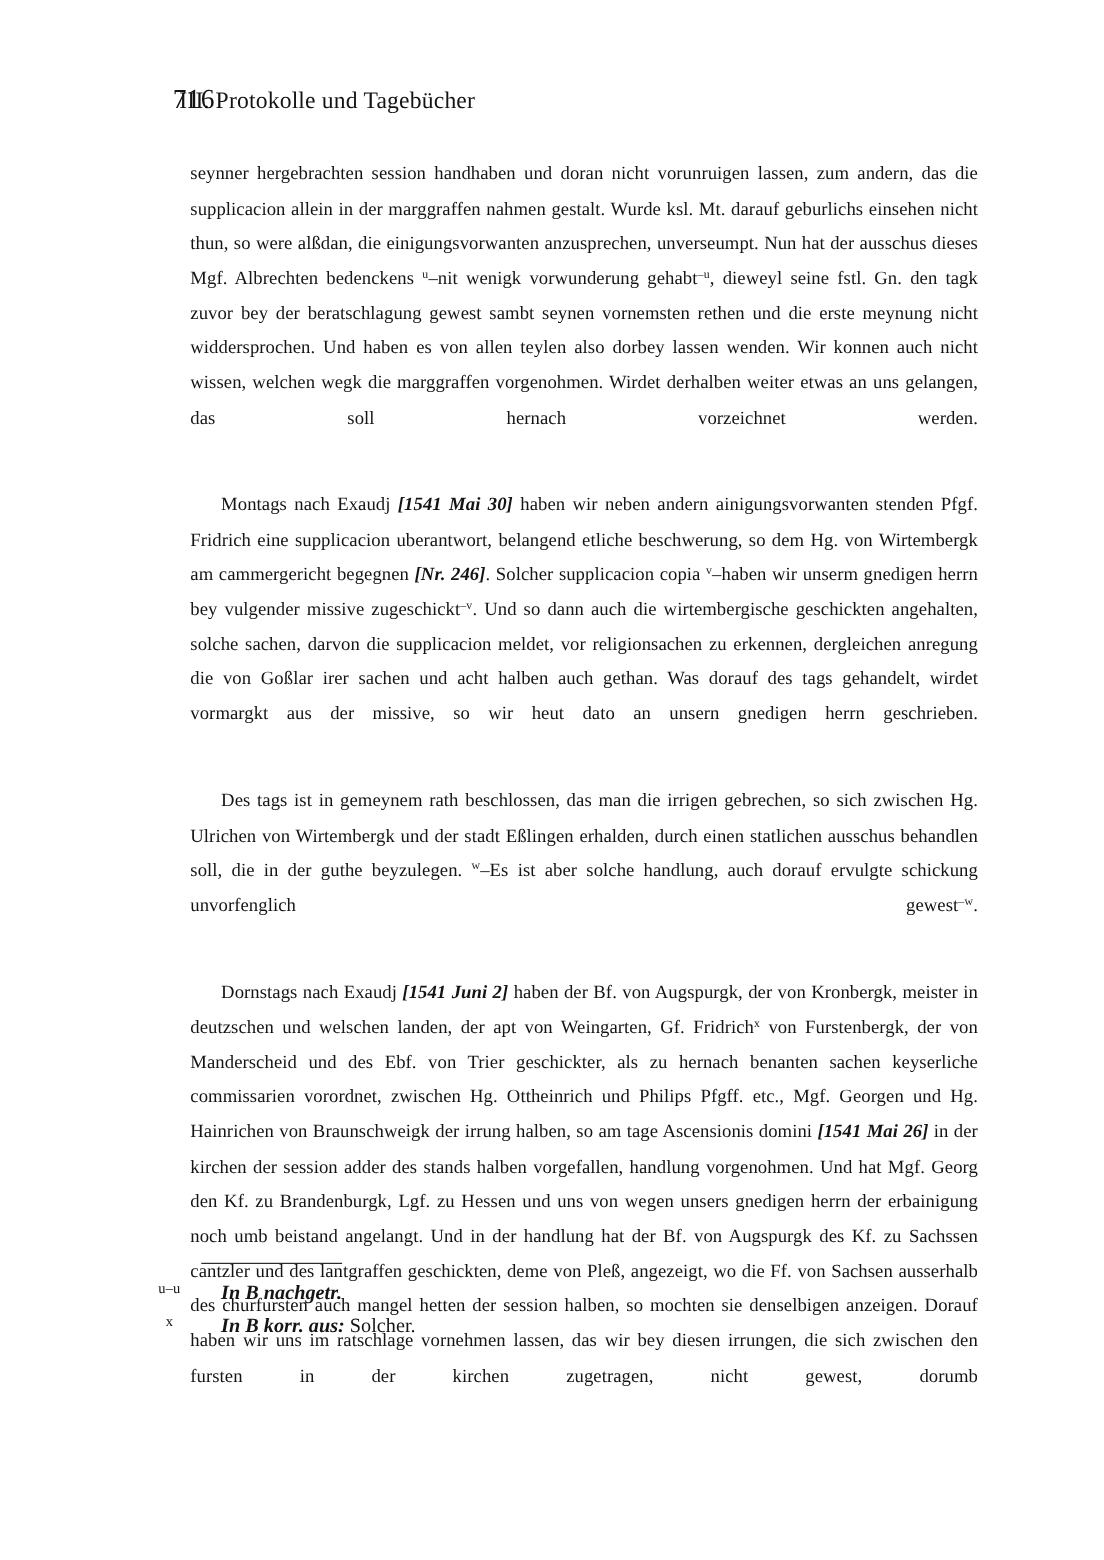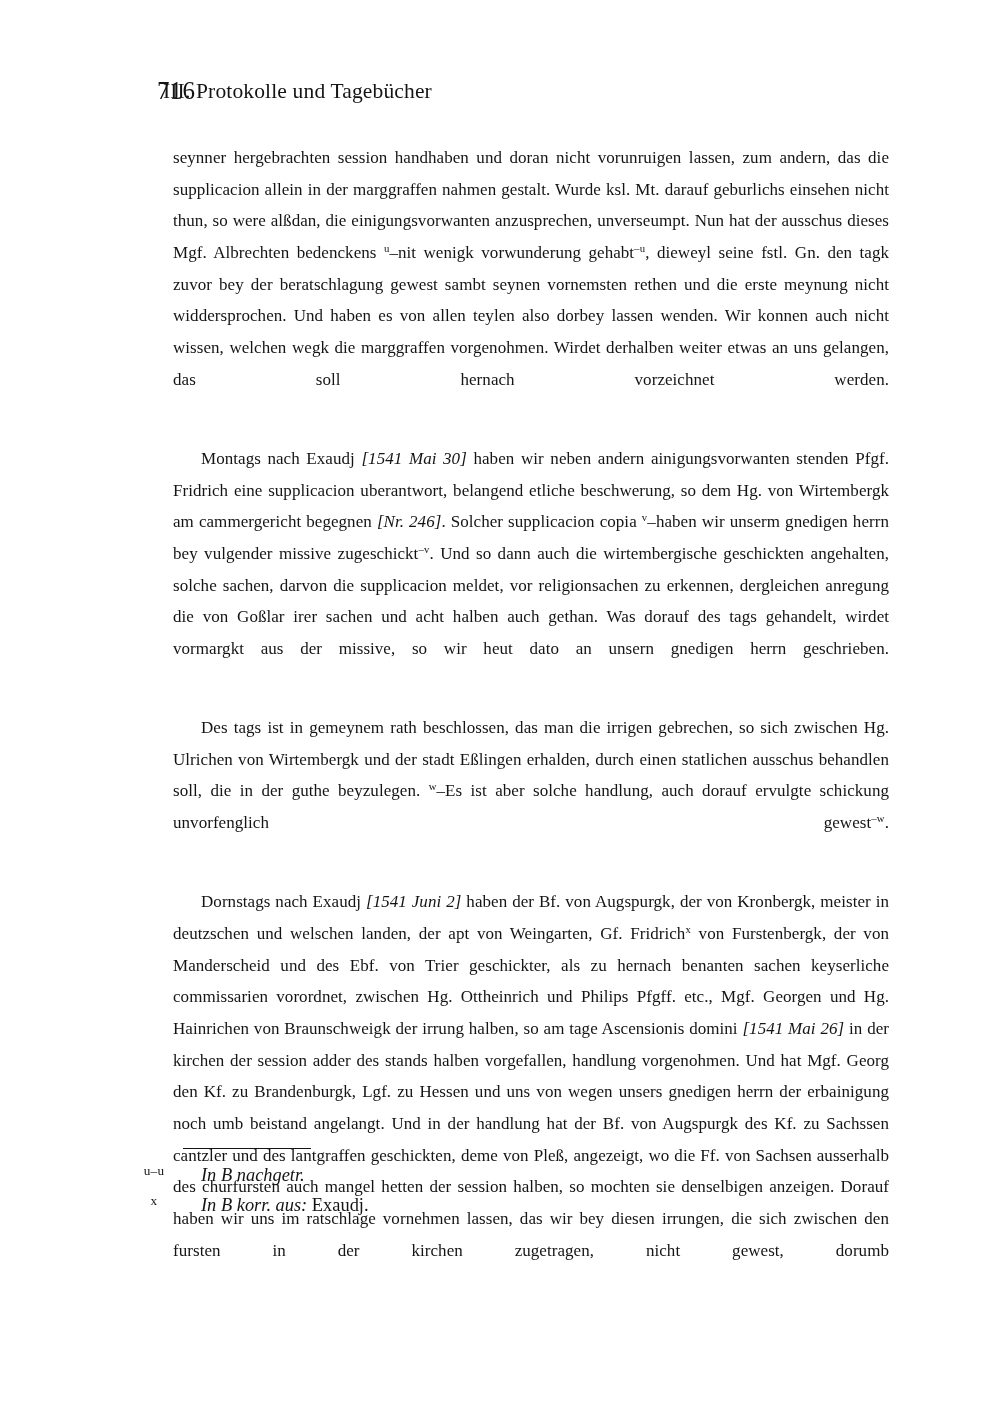--- a/index.html
+++ b/index.html
@@ -76,20 +76,21 @@
 
   
   .para::after {
     content: "";
     display: inline-block;
     width: 100%;
   }
 
   i, .it {
     font-style: italic;
+    font-weight: bold;
   }
 
   
   sup.app {
     font-size: 0.63em;
     vertical-align: 0.52em;
     line-height: 0;
     letter-spacing: 0.2px;
   }
 
@@ -147,17 +148,17 @@
       <p class="para"><span>seynner hergebrachten session handhaben und doran nicht vorunruigen lassen, zum andern, das die supplicacion allein in der marggraffen nahmen gestalt. Wurde ksl. Mt. darauf geburlichs einsehen nicht thun, so were alßdan, die einigungsvorwanten anzusprechen, unverseumpt. Nun hat der ausschus dieses Mgf. Albrechten bedenckens </span><sup class="app">u</sup><span>–nit wenigk vorwunderung gehabt</span><sup class="app">–u</sup><span>, dieweyl seine fstl. Gn. den tagk zuvor bey der beratschlagung gewest sambt seynen vornemsten rethen und die erste meynung nicht widdersprochen. Und haben es von allen teylen also dorbey lassen wenden. Wir konnen auch nicht wissen, welchen wegk die marggraffen vorgenohmen. Wirdet derhalben weiter etwas an uns gelangen, das soll hernach vorzeichnet werden.</span></p>
       <p class="para indent"><span>Montags nach Exaudj </span><i>[1541 Mai 30]</i><span> haben wir neben andern ainigungs­vorwanten stenden Pfgf. Fridrich eine supplicacion uberantwort, belangend etliche beschwerung, so dem Hg. von Wirtembergk am cammergericht begeg­nen </span><i>[Nr. 246]</i><span>. Solcher supplicacion copia </span><sup class="app">v</sup><span>–haben wir unserm gnedigen herrn bey vulgender missive zugeschickt</span><sup class="app">–v</sup><span>. Und so dann auch die wirtembergische geschickten angehalten, solche sachen, darvon die supplicacion meldet, vor religionsachen zu erkennen, dergleichen anregung die von Goßlar irer sachen und acht halben auch gethan. Was dorauf des tags gehandelt, wirdet vormargkt aus der missive, so wir heut dato an unsern gnedigen herrn geschrieben.</span></p>
       <p class="para indent"><span>Des tags ist in gemeynem rath beschlossen, das man die irrigen gebrechen, so sich zwischen Hg. Ulrichen von Wirtembergk und der stadt Eßlingen erhalden, durch einen statlichen ausschus behandlen soll, die in der guthe beyzulegen. </span><sup class="app">w</sup><span>–Es ist aber solche handlung, auch dorauf ervulgte schickung unvorfenglich gewest</span><sup class="app">–w</sup><span>.</span></p>
       <p class="para indent"><span>Dornstags nach Exaudj </span><i>[1541 Juni 2]</i><span> haben der Bf. von Augspurgk, der von Kronbergk, meister in deutzschen und welschen landen, der apt von Wein­garten, Gf. Fridrich</span><sup class="app">x</sup><span> von Furstenbergk, der von Manderscheid und des Ebf. von Trier geschickter, als zu hernach benanten sachen keyserliche commissarien vorordnet, zwischen Hg. Ottheinrich und Philips Pfgff. etc., Mgf. Georgen und Hg. Hainrichen von Braunschweigk der irrung halben, so am tage As­censionis domini </span><i>[1541 Mai 26]</i><span> in der kirchen der session adder des stands halben vorgefallen, handlung vorgenohmen. Und hat Mgf. Georg den Kf. zu Brandenburgk, Lgf. zu Hessen und uns von wegen unsers gnedigen herrn der erbainigung noch umb beistand angelangt. Und in der handlung hat der Bf. von Augspurgk des Kf. zu Sachssen cantzler und des lantgraffen geschickten, deme von Pleß, angezeigt, wo die Ff. von Sachsen ausserhalb des churfursten auch mangel hetten der session halben, so mochten sie denselbigen anzeigen. Dorauf haben wir uns im ratschlage vornehmen lassen, das wir bey diesen irrungen, die sich zwischen den fursten in der kirchen zugetragen, nicht gewest, dorumb</span></p>
     </div>
 
   <div class="footnotes">
     <div class="fn-rule"></div>
     <div class="fn-list" id="footnote-list">
         <p class="fn"><span class="fn-mark">u–u</span><i>In B nachgetr.</i></p>
-        <p class="fn"><span class="fn-mark">x</span><i>In B korr. aus:</i><span> Exaudj.</span></p>
+        <p class="fn"><span class="fn-mark">x</span><i>In B korr. aus:</i><span> Solcher.</span></p>
       </div>
   </div>
 
 </div>
 
 </body></html>

